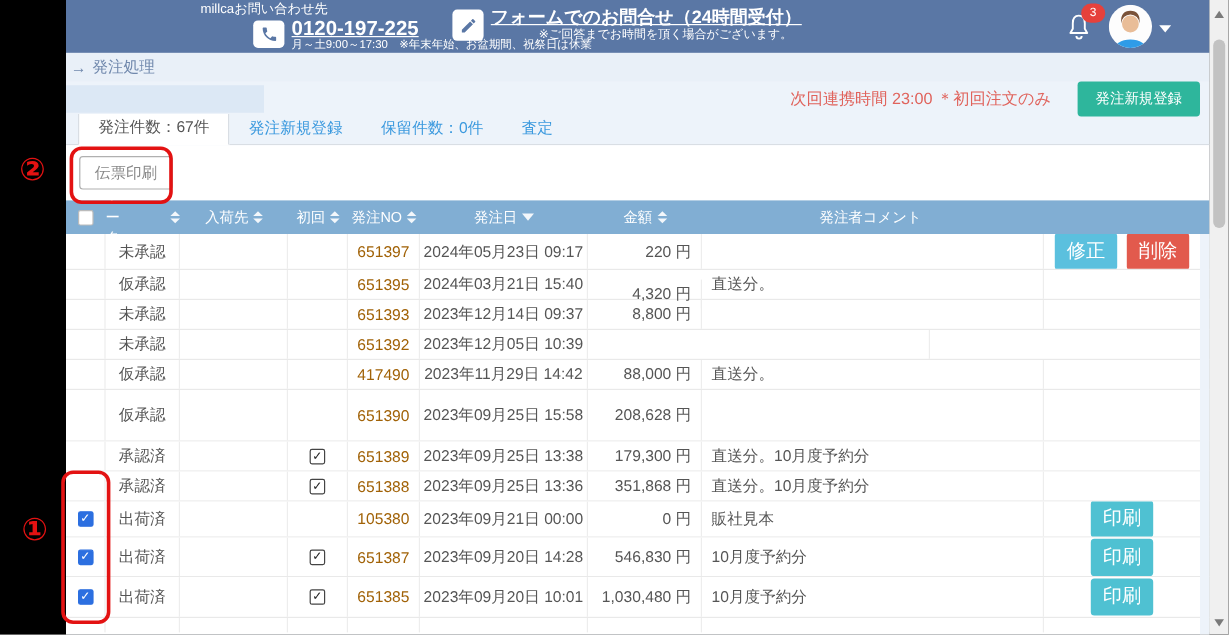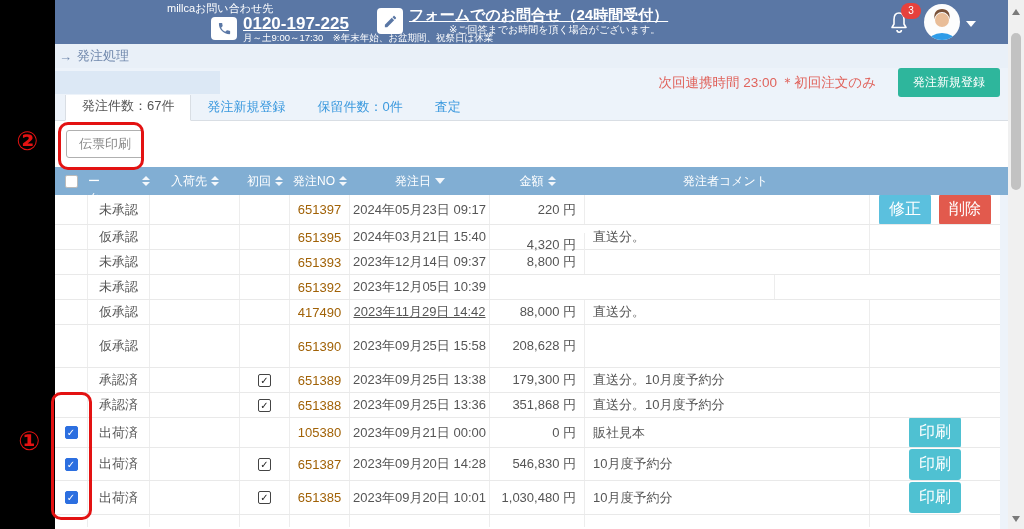--- a/index.html
+++ b/index.html
@@ -269,21 +269,21 @@
               <div class="cell last" style="width: 130px;"></div>
             </div>
             <div class="t-row" style="height: 25px;">
               <div class="cell" style="width: 33px;"></div>
               <div class="cell" style="width: 62px;">仮承認</div>
               <div class="cell" style="width: 90px;"></div>
               <div class="cell" style="width: 50px;"></div>
               <div class="cell" style="width: 60px;">
                 <a class="order-link">417490</a>
               </div>
-              <div class="cell" style="width: 140px; text-decoration: underline;">2023年11月29日 14:42</div>
+              <div class="cell" style="width: 140px;">2023年11月29日 14:42</div>
               <div class="cell amount" style="width: 95px;">88,000 円</div>
               <div class="cell comment" style="width: 285px;">直送分。</div>
               <div class="cell last" style="width: 130px;"></div>
             </div>
             <div class="t-row" style="height: 43px;">
               <div class="cell" style="width: 33px;"></div>
               <div class="cell" style="width: 62px;">仮承認</div>
               <div class="cell" style="width: 90px;"></div>
               <div class="cell" style="width: 50px;"></div>
               <div class="cell" style="width: 60px;">

